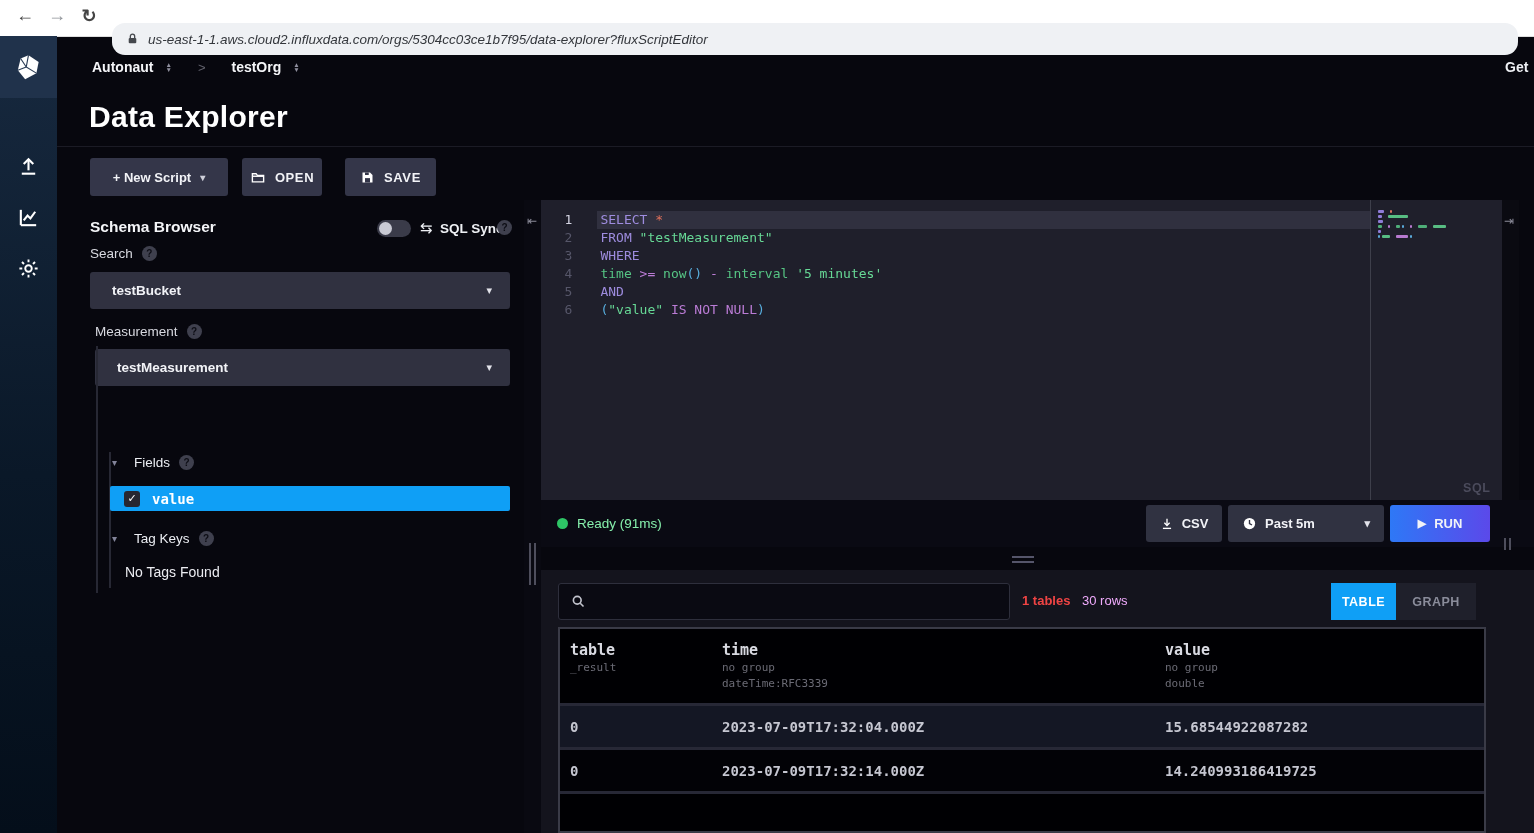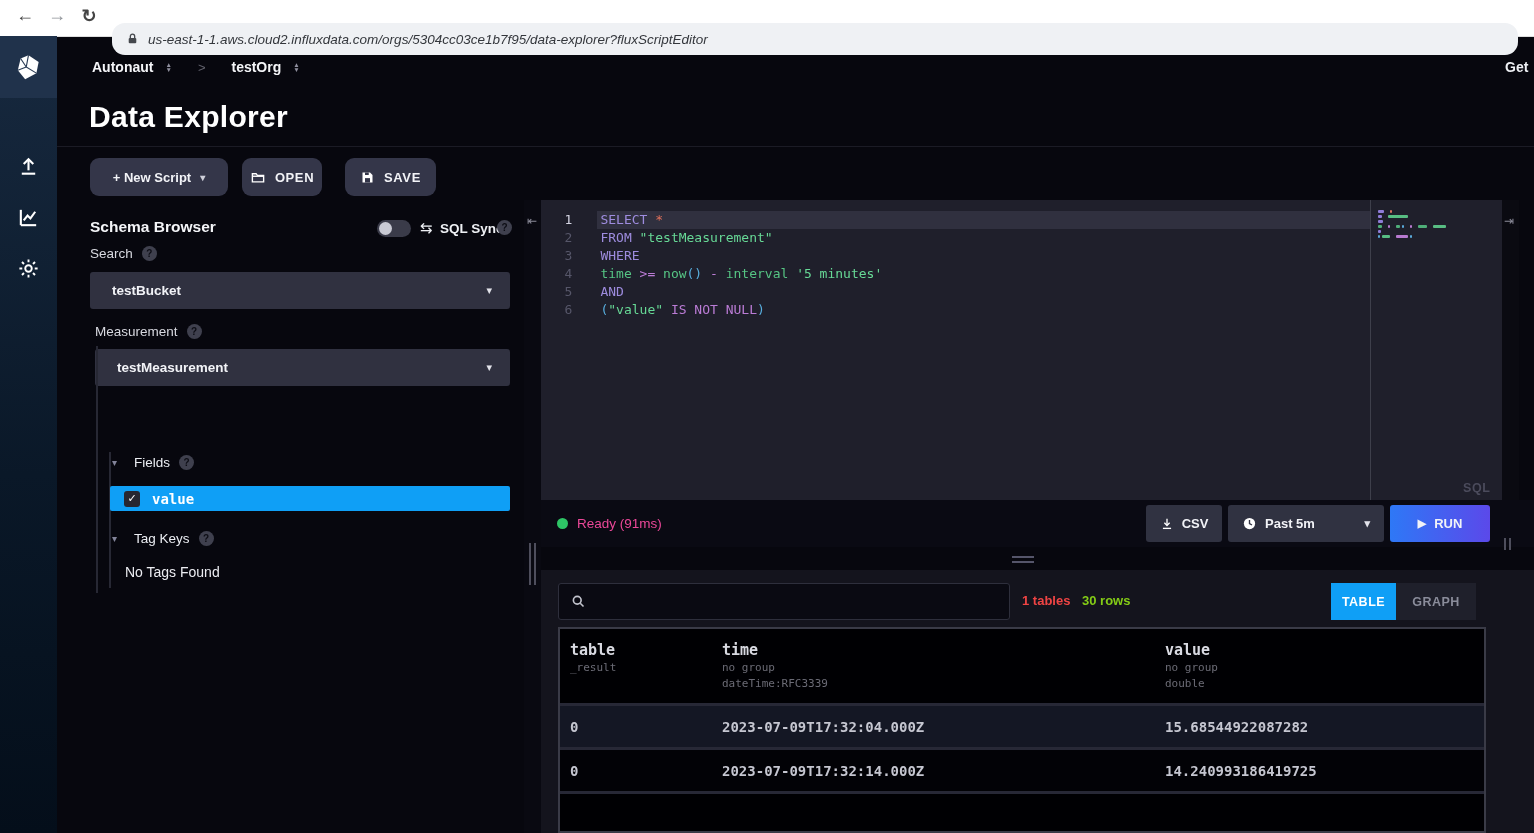--- a/index.html
+++ b/index.html
@@ -24,21 +24,21 @@
   #breadcrumb{left:92px;top:57px;display:flex;align-items:center;height:20px;}
   .crumb-name{font-size:14px;font-weight:bold;color:#f4f5f8;cursor:pointer;}
   .updown{display:flex;flex-direction:column;align-items:center;margin:0 12px;cursor:pointer;}
   .updown span{font-size:6.5px;line-height:5px;color:#8f8f9e;}
   .crumb-gt{font-size:13px;color:#63636e;margin-right:26px;margin-left:14px;}
   #get-text{left:1505px;top:59px;font-size:14px;font-weight:bold;color:#eef0f4;}
   #page-title{left:89px;top:100px;font-size:30px;font-weight:800;letter-spacing:.3px;color:#fff;}
   #title-divider{left:57px;top:146px;width:1477px;height:1px;background:#1b1b25;}
 
   
-  .tbtn{position:absolute;top:158px;height:38px;background:#343649;border-radius:9px;color:#f2f3f7;
+  .tbtn{position:absolute;top:158px;height:38px;background:#343649;border-radius:3px;color:#f2f3f7;
     display:flex;align-items:center;justify-content:center;gap:9px;font-size:13px;font-weight:bold;cursor:pointer;box-sizing:border-box;}
   #btn-new-script{left:90px;width:138px;}
   #btn-open{left:242px;width:80px;letter-spacing:.6px;}
   #btn-save{left:345px;width:91px;letter-spacing:.6px;}
   .caret{font-size:10px;color:#cfd0da;}
 
   
   #schema-panel{left:57px;top:200px;width:467px;height:633px;}
   #schema-title{position:absolute;left:33px;top:18px;font-size:15.5px;font-weight:bold;color:#f4f5f8;}
   #sync-toggle{position:absolute;left:320px;top:20px;width:34px;height:17px;background:#3a3b49;border-radius:9px;cursor:pointer;}
@@ -83,41 +83,41 @@
   #minimap{width:134px;border-left:1px solid #3e3f4b;padding:10px 0 0 7px;box-sizing:border-box;}
   .mm-row{display:flex;gap:2px;margin-bottom:2px;height:3px;}
   .mm-seg{height:2.5px;border-radius:1px;}
   #collapse-strip{left:1502px;top:200px;width:17px;height:300px;background:#0a0a11;}
   #collapse-right{position:absolute;left:2px;top:14px;font-size:12px;color:#8a8a98;cursor:pointer;}
   #sql-badge{left:1463px;top:481px;font-size:12.5px;font-weight:bold;letter-spacing:.6px;color:#4b4b5c;}
 
   
   #statusbar{left:541px;top:500px;width:993px;height:47px;background:#0a0a13;}
   #status-dot{position:absolute;left:16px;top:18px;width:11px;height:11px;border-radius:50%;background:#2ec566;}
-  #status-text{position:absolute;left:36px;top:16px;font-size:13.5px;color:#ec4899;}
+  #status-text{position:absolute;left:36px;top:16px;font-size:13.5px;color:#86efac;}
   .sbtn{position:absolute;top:5px;height:37px;background:#303241;border-radius:3px;color:#f2f3f7;font-size:13px;font-weight:bold;
     display:flex;align-items:center;justify-content:center;gap:8px;cursor:pointer;box-sizing:border-box;}
   #btn-csv{left:605px;width:76px;}
   #btn-range{left:687px;width:156px;justify-content:flex-start;padding:0 14px;}
   #btn-range .dd-caret{position:absolute;right:14px;}
   #btn-run{left:849px;width:100px;background:linear-gradient(90deg,#2e78f6,#5b49ea);}
   #run-play{font-size:11px;}
   #right-grip{position:absolute;left:963px;top:38px;display:flex;gap:3px;}
   #right-grip span{width:2px;height:12px;background:#4e4e5c;}
 
   
   #h-splitter{left:1012px;top:556px;cursor:row-resize;}
   #h-splitter div{width:22px;height:2px;background:#55556a;margin-bottom:3px;}
 
   
   #results{left:541px;top:570px;width:993px;height:263px;background:#14141d;}
   #results-search{position:absolute;left:17px;top:13px;width:452px;height:37px;background:#0a0a12;border:1px solid #2e2f3c;
     border-radius:3px;box-sizing:border-box;display:flex;align-items:center;padding:0 12px;}
   #tables-count{position:absolute;left:481px;top:23px;font-size:13px;font-weight:bold;color:#ef4444;}
-  #rows-count{position:absolute;left:541px;top:23px;font-size:13px;font-weight:bold;color:#84cc16;text-align:center;}
+  #rows-count{position:absolute;left:541px;top:23px;font-size:13px;font-weight:normal;color:#f0abfc;text-align:center;}
   #view-toggle{position:absolute;left:790px;top:13px;height:37px;display:flex;}
   .seg{height:37px;display:flex;align-items:center;justify-content:center;font-size:12.5px;font-weight:bold;letter-spacing:.5px;cursor:pointer;}
   #seg-table{width:65px;background:#0f9ff6;color:#fff;}
   #seg-graph{width:80px;background:#1f202b;color:#8a8c9a;}
   #result-table{position:absolute;left:17px;top:57px;width:928px;height:206px;border:2px solid #3a3b47;background:#000003;
     box-sizing:border-box;overflow:hidden;font-family:"DejaVu Sans Mono",monospace;}
   #result-cols{display:flex;height:74px;background:#000003;}
   .rcol{box-sizing:border-box;padding:12px 0 0 10px;}
   .rcol .cname{font-size:15px;font-weight:bold;color:#d9dae2;}
   .rcol .csub{font-size:11px;color:#6b6b76;line-height:14px;margin-top:2px;}

